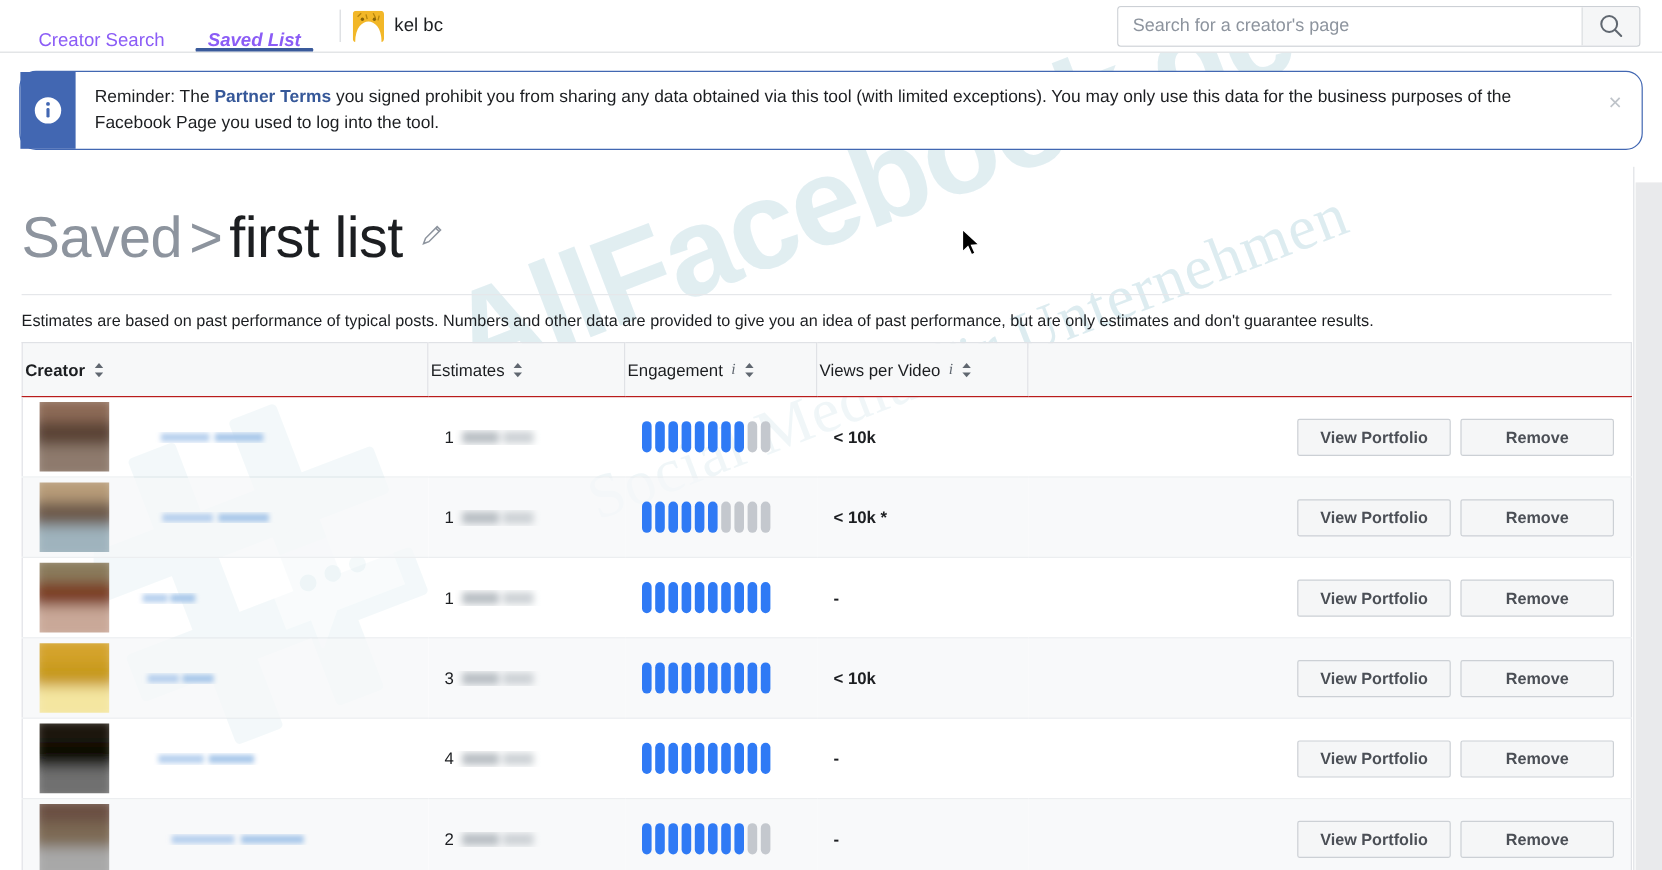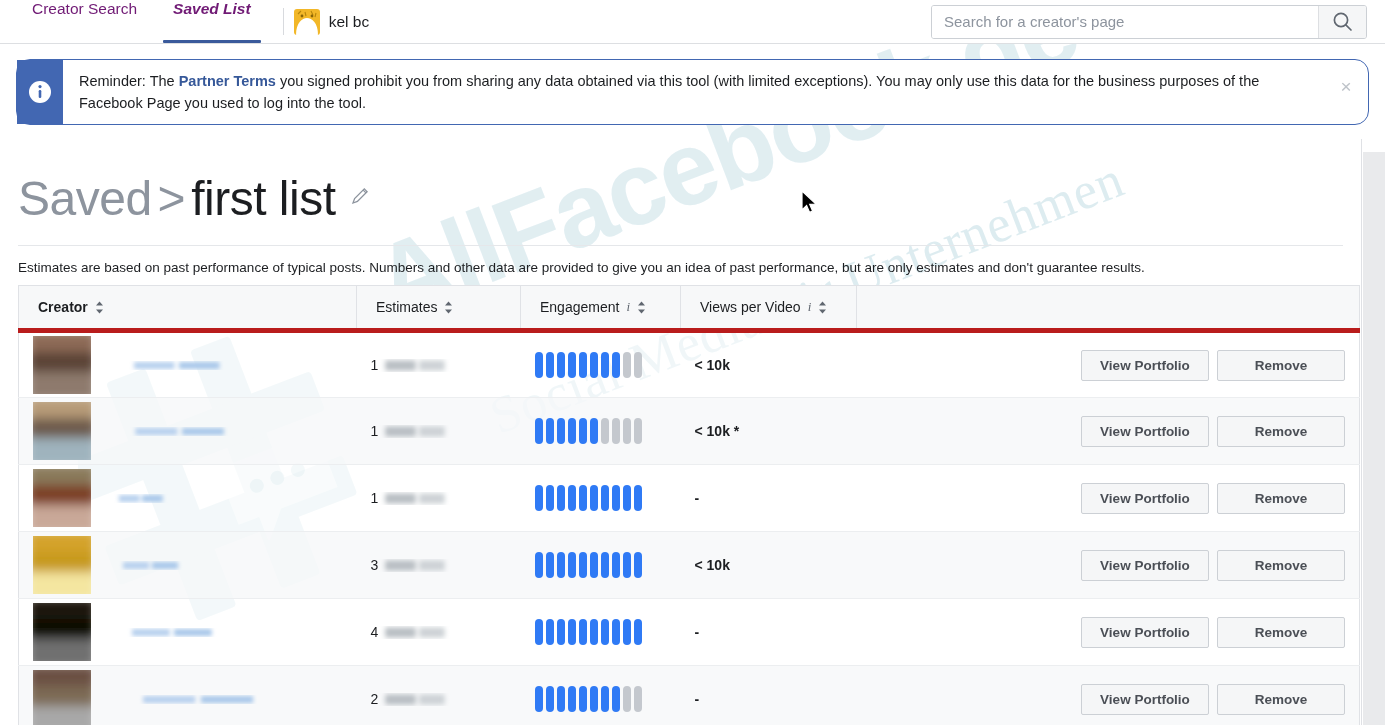--- a/index.html
+++ b/index.html
@@ -21,22 +21,22 @@
              transform: rotate(-21deg); opacity: .70; letter-spacing: 1px; }
   .wm-hash { position: absolute; left: 78px; top: 330px; z-index: 4;
              opacity: .55; pointer-events: none; }
   .wm-bubble { position: absolute; left: 222px; top: 440px; z-index: 4;
              opacity: .5; pointer-events: none; }
 
   
   .topnav { position: relative; z-index: 20; height: 44px; background:#fff;
             border-bottom: 1px solid #dddfe2; display:flex; align-items:stretch; }
   .tabs { display:flex; align-items:stretch; padding-left: 14px; }
-  .tab { display:flex; align-items:flex-start; padding: 0 18px; font-size: 15.5px;
-         color:#701a75; position: relative; cursor: pointer; }
+  .tab { display:flex; align-items:flex-end; padding: 0 18px; font-size: 15.5px;
+         color:#8b5cf6; position: relative; cursor: pointer; }
   .tab.active { font-weight: 700; font-style: italic; }
   .tab.active::after { content:""; position:absolute; left: 8px; right: 8px;
          bottom: 0; height: 3px; background: #3a5a9b; border-radius:1px; }
   .navdiv { width:1px; background:#d8dade; margin: 8px 10px 8px 14px; }
   .acct { display:flex; align-items:center; gap:9px; font-size:15.5px; color:#1c1e21; cursor:pointer; }
   .acct-av { width: 26px; height: 26px; border-radius: 3px; overflow:hidden; display:block;}
   .searchwrap { margin-left:auto; display:flex; align-items:center; padding-right: 18px; }
   .searchbox { display:flex; width: 436px; height: 34px; border:1px solid #ccd0d5;
                border-radius: 3px; background:#fff; overflow:hidden; }
   .searchbox input { flex:1; border:0; outline:none; padding: 0 12px;
@@ -69,22 +69,22 @@
   .title h1 .chev { color:#8d949e; margin: 0 6px; }
   .pencil { margin-left: 14px; cursor:pointer; }
   .divider { height:1px; background:#e5e7ea; margin: 10px 0 0 0; }
   .estimates { font-size: 13.5px; color:#1c1e21; padding: 14px 0 10px 0; }
 
   
   table.grid { width: 1341px; border-collapse: collapse; background: transparent;
                border:1px solid #e0e2e6; table-layout: fixed; }
   table.grid thead th { background:#f7f8f9; height: 45px; text-align:right;
                font-size:14px; font-weight:400; color:#1c1e21;
-               border-right:1px solid #e0e2e6; border-bottom:5px solid #b91c1c;
-               padding: 0 19px; vertical-align: middle; white-space:nowrap;}
+               border-right:1px solid #e0e2e6; border-bottom:1px solid #b91c1c;
+               padding: 0 2px; vertical-align: middle; white-space:nowrap;}
   table.grid thead th.c1 { font-weight:700; }
   table.grid thead th.blank { border-right:0; }
   .thwrap { display:flex; align-items:center; gap:7px; }
   .infoi { font-style: italic; font-family:"Liberation Serif", serif; font-size:13px;
            color:#606770; }
   .sortic { display:inline-block; width:9px; }
   tbody tr { height: 67px; }
   tbody tr:nth-child(even) { background: rgba(247,248,249,0.88); }
   tbody tr:nth-child(odd) { background: rgba(255,255,255,0.55); }
   tbody td { padding: 0 14px; vertical-align: middle; font-size: 14px; color:#1c1e21;

